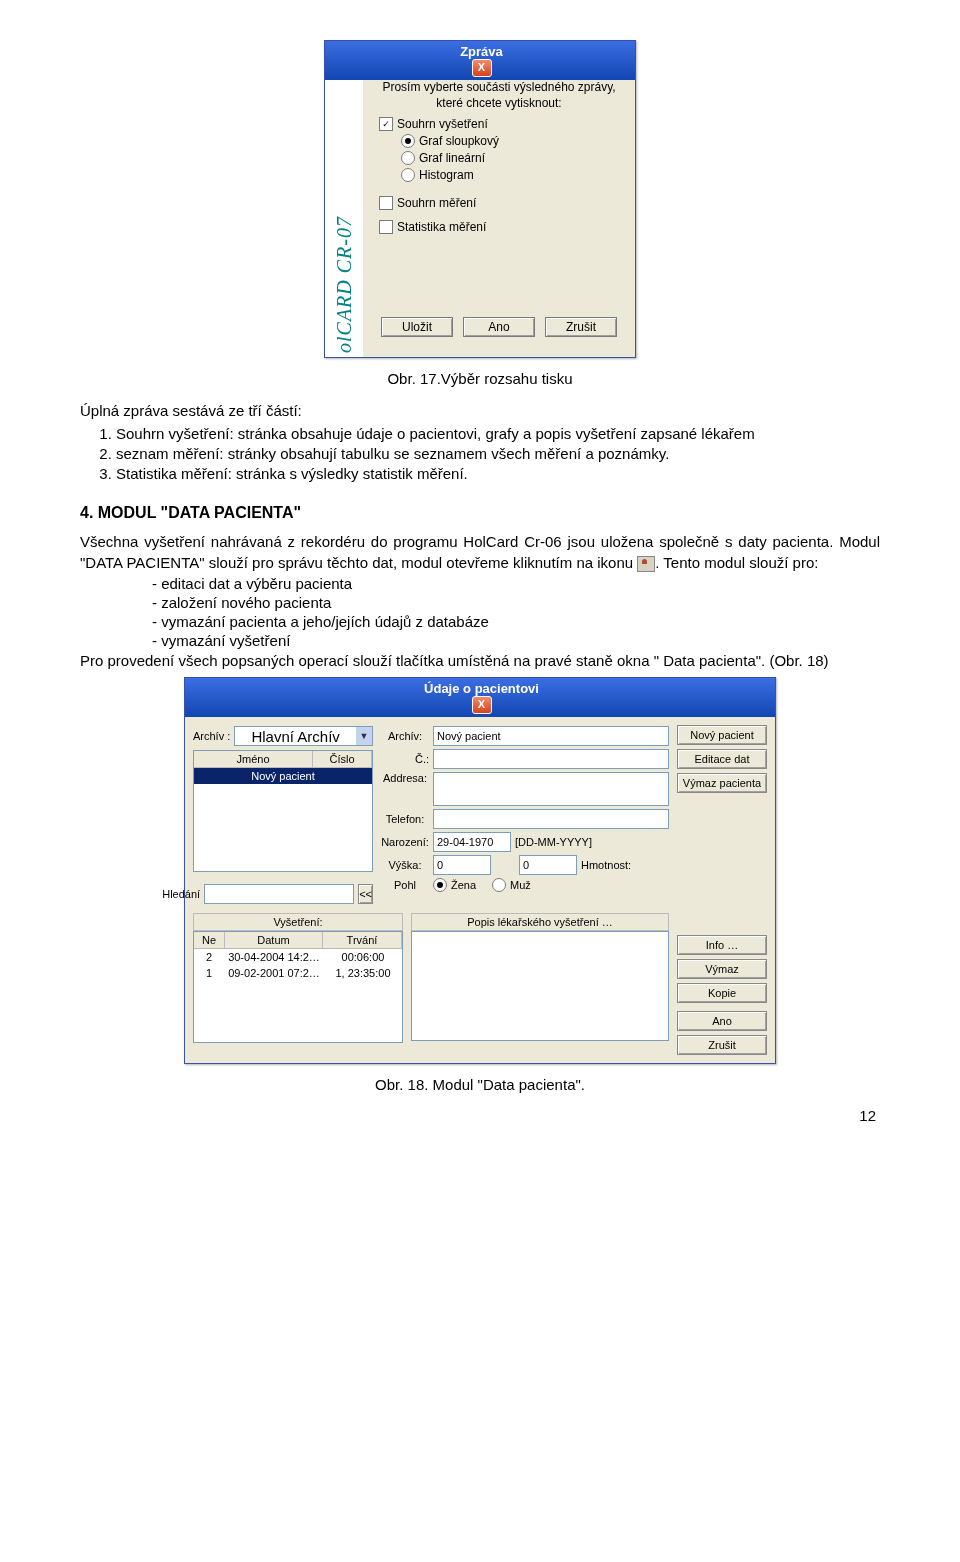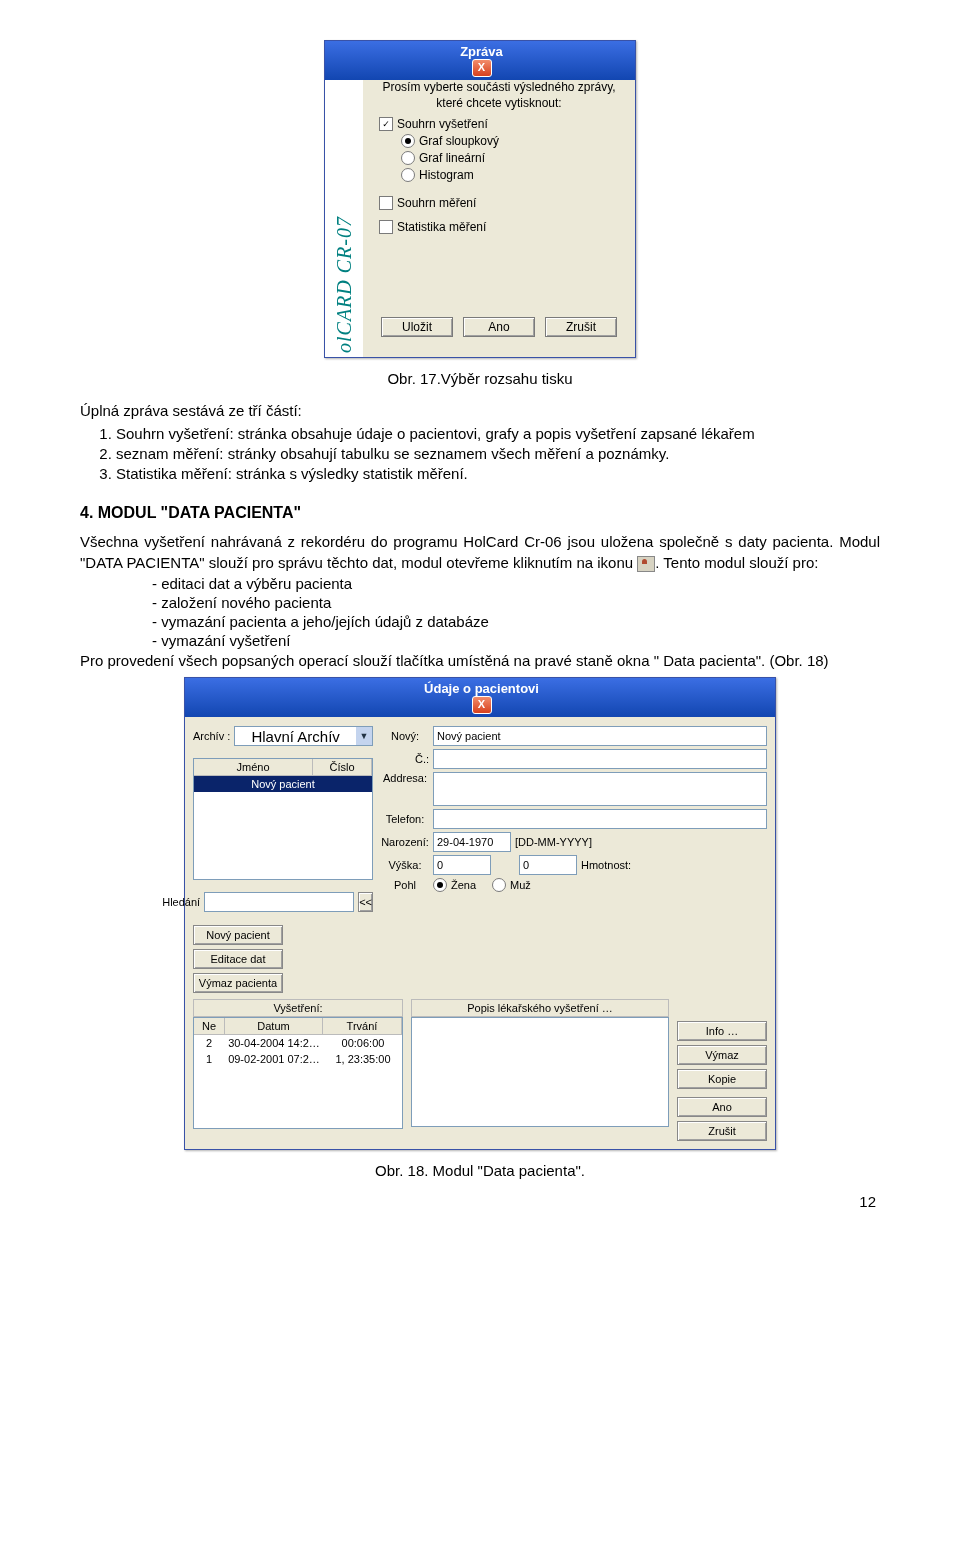--- a/index.html
+++ b/index.html
@@ -83,21 +83,21 @@
   ul.dash li::before { content:"-   "; }
   ul.dash li { margin:2px 0; }
   .iconbox { display:inline-block; width:16px; height:14px; vertical-align:middle;
     background:#d7d3c2; border:1px solid #888; position:relative; }
   .iconbox::after{ content:""; position:absolute; left:4px; top:2px; width:5px; height:5px;
     background:#b04a30; border-radius:50% 50% 0 0; }
 
   
   .d2 { width: 590px; font-size:12px; }
   .d2body { padding: 6px 8px 8px 8px; }
-  .d2cols { display:flex; gap:8px;flex-direction:column; }
+  .d2cols { display:flex; gap:8px; }
   .d2left { flex:1; }
   .d2right { width:90px; display:flex; flex-direction:column; gap:4px; padding-top:2px;}
   .wbtn2 {
     font-size:11px; padding:3px 0; text-align:center;
     border:1px solid #888; background:#ece9d8;
     box-shadow: inset 1px 1px #fff, inset -1px -1px #a0a0a0;
   }
   .row { display:flex; align-items:center; gap:4px; margin:3px 0; }
   .lbl { font-size:11px; color:#000; }
   .inp {
@@ -215,39 +215,39 @@
             <div style="display:flex; gap:8px;">
 
               <div style="width:180px;">
                 <div class="row">
                   <span class="lbl">Archív :</span>
                   <div class="dropdown" style="flex:1">
                     <span>Hlavní Archív</span>
                       <div class="ddarr">▼</div>
                   </div>
                 </div>
-                <div class="listbox" style="height:120px; margin-top:12px;">
+                <div class="listbox" style="height:120px; margin-top:4px;">
                   <div class="lbhead">
                     <div style="flex:1">Jméno</div>
                     <div style="width:50px">Číslo</div>
                   </div>
                   <div class="lbrow sel">
                     <div style="flex:1">Nový pacient</div>
                   </div>
                 </div>
                 <div class="row" style="margin-top:12px;justify-content:flex-end;">
                   <span class="lbl">Hledání</span>
                   <input class="inp" style="flex: 1 1 0%;">
                   <div class="wbtn2" style="width:26px;">&lt;&lt;</div>
                 </div>
               </div>
 
               <div style="flex:1">
                 <div class="row">
-                    <span class="lbl" style="width:48px">Nový:</span>
+                    <span class="lbl" style="width:48px">Archív:</span>
                   <input class="inp" style="flex: 1 1 0%;" value="Nový pacient">
                   </div>
                 <div class="row">
                     <span class="lbl" style="width:48px;text-align:right">Č.:</span>
                   <input class="inp" style="flex: 1 1 0%;">
                   </div>
                 <div class="row" style="align-items:flex-start">
                     <span class="lbl" style="width:48px">Addresa:</span>
                   <textarea class="plain" style="flex: 1 1 0%; height: 28px;"></textarea>
                   </div>

